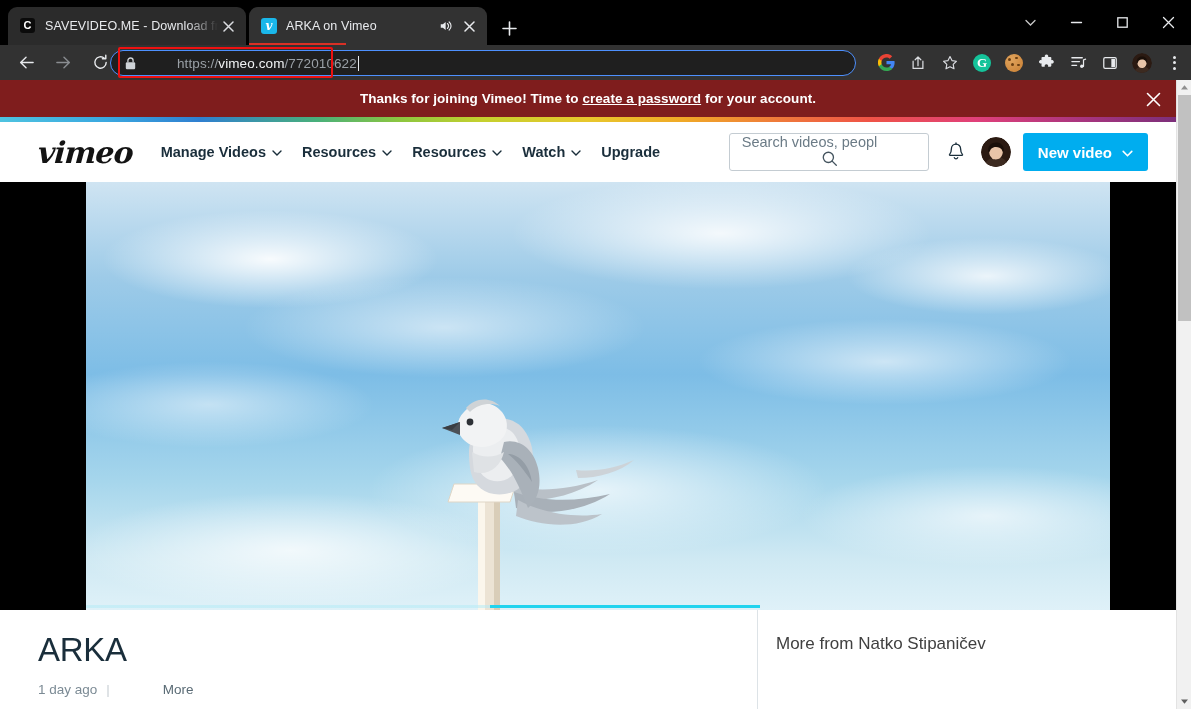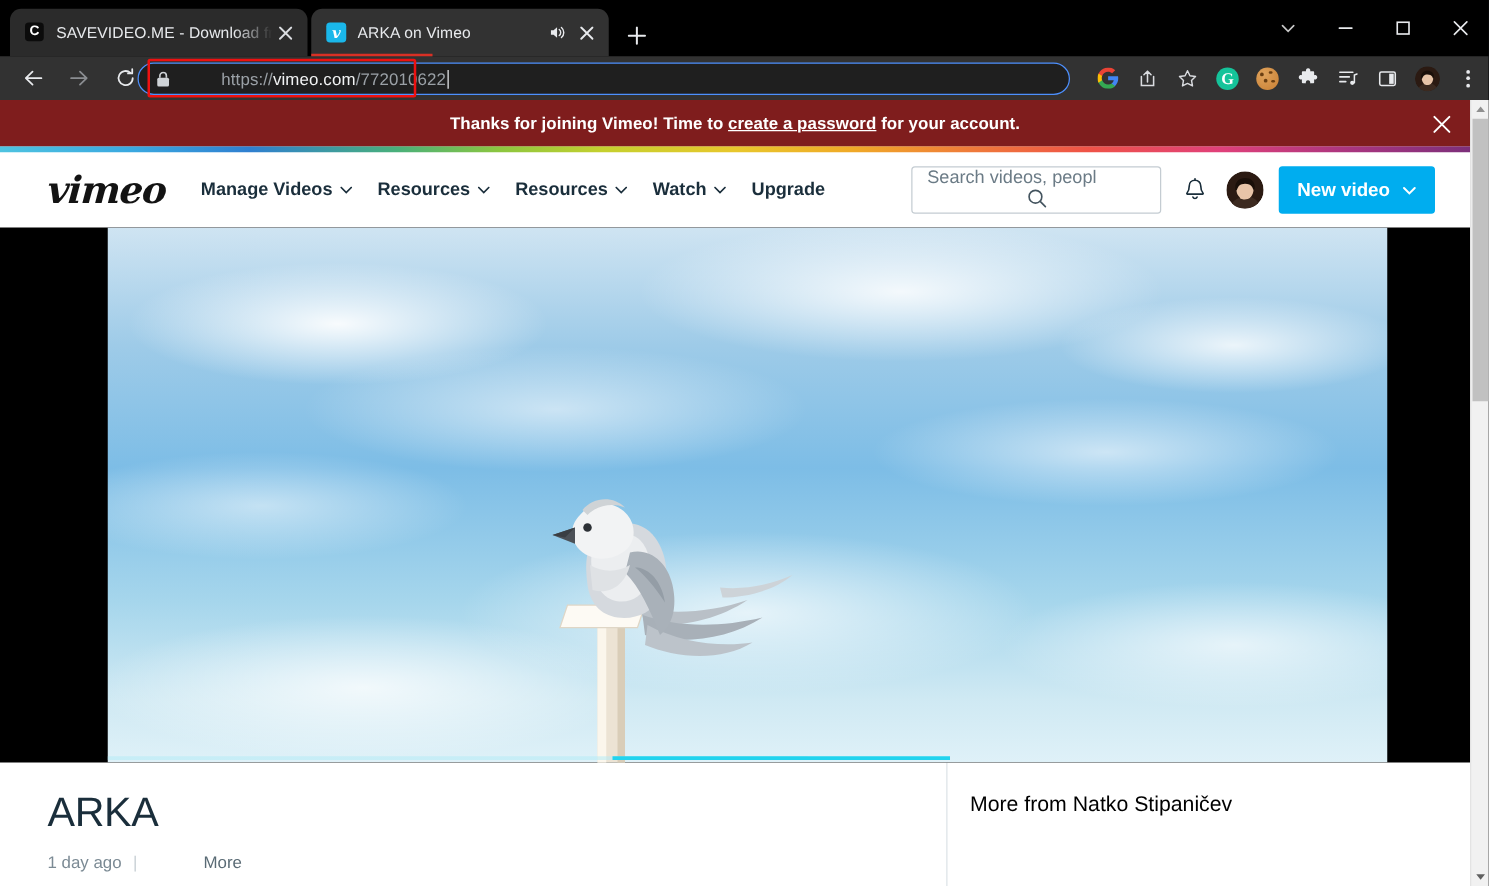--- a/index.html
+++ b/index.html
@@ -163,21 +163,21 @@
   .progress-played { position:absolute; left:404px; bottom:2px; width:270px; height:3px; background:#22d3ee; }
 
   
   .below { width:1176px; height:99px; background:#fff; display:flex; }
   .below-left { width:757px; padding:22px 0 0 38px; }
   .vtitle { font-size:33px; font-weight:normal; color:#1a2e3b; letter-spacing:-.3px; line-height:1.1; }
   .vmeta { margin-top:14px; font-size:13.5px; color:#7b8a94; display:flex; align-items:center; gap:9px; }
   .vmeta .sep { color:#c8d0d5; }
   .vmeta .more { color:#5a6b75;padding-left:44px; }
   .below-right { flex:1 1 auto; border-left:1px solid #dde3e7; padding:24px 0 0 18px; }
-  .more-from { font-size:17px; color:#000000; }
+  .more-from { font-size:17px; color:#404040; }
   .autoplay-row { margin-top:13px; display:flex; align-items:center; gap:10px; }
   .toggle { width:29px; height:16px; border-radius:8px; background:#00adef; position:relative; }
   .toggle i { position:absolute; right:2px; top:2px; width:12px; height:12px;
               border-radius:50%; background:#fff; display:block; }
   .autoplay-label { font-size:14px; color:#44545f; }
 
   
   .pagescroll { position:absolute; right:0; top:80px; width:15px; height:629px; background:#f1f1f1;
                 border-left:1px solid #e3e3e3; }
   .ps-arrow { width:15px; height:15px; display:flex; align-items:center; justify-content:center; }

